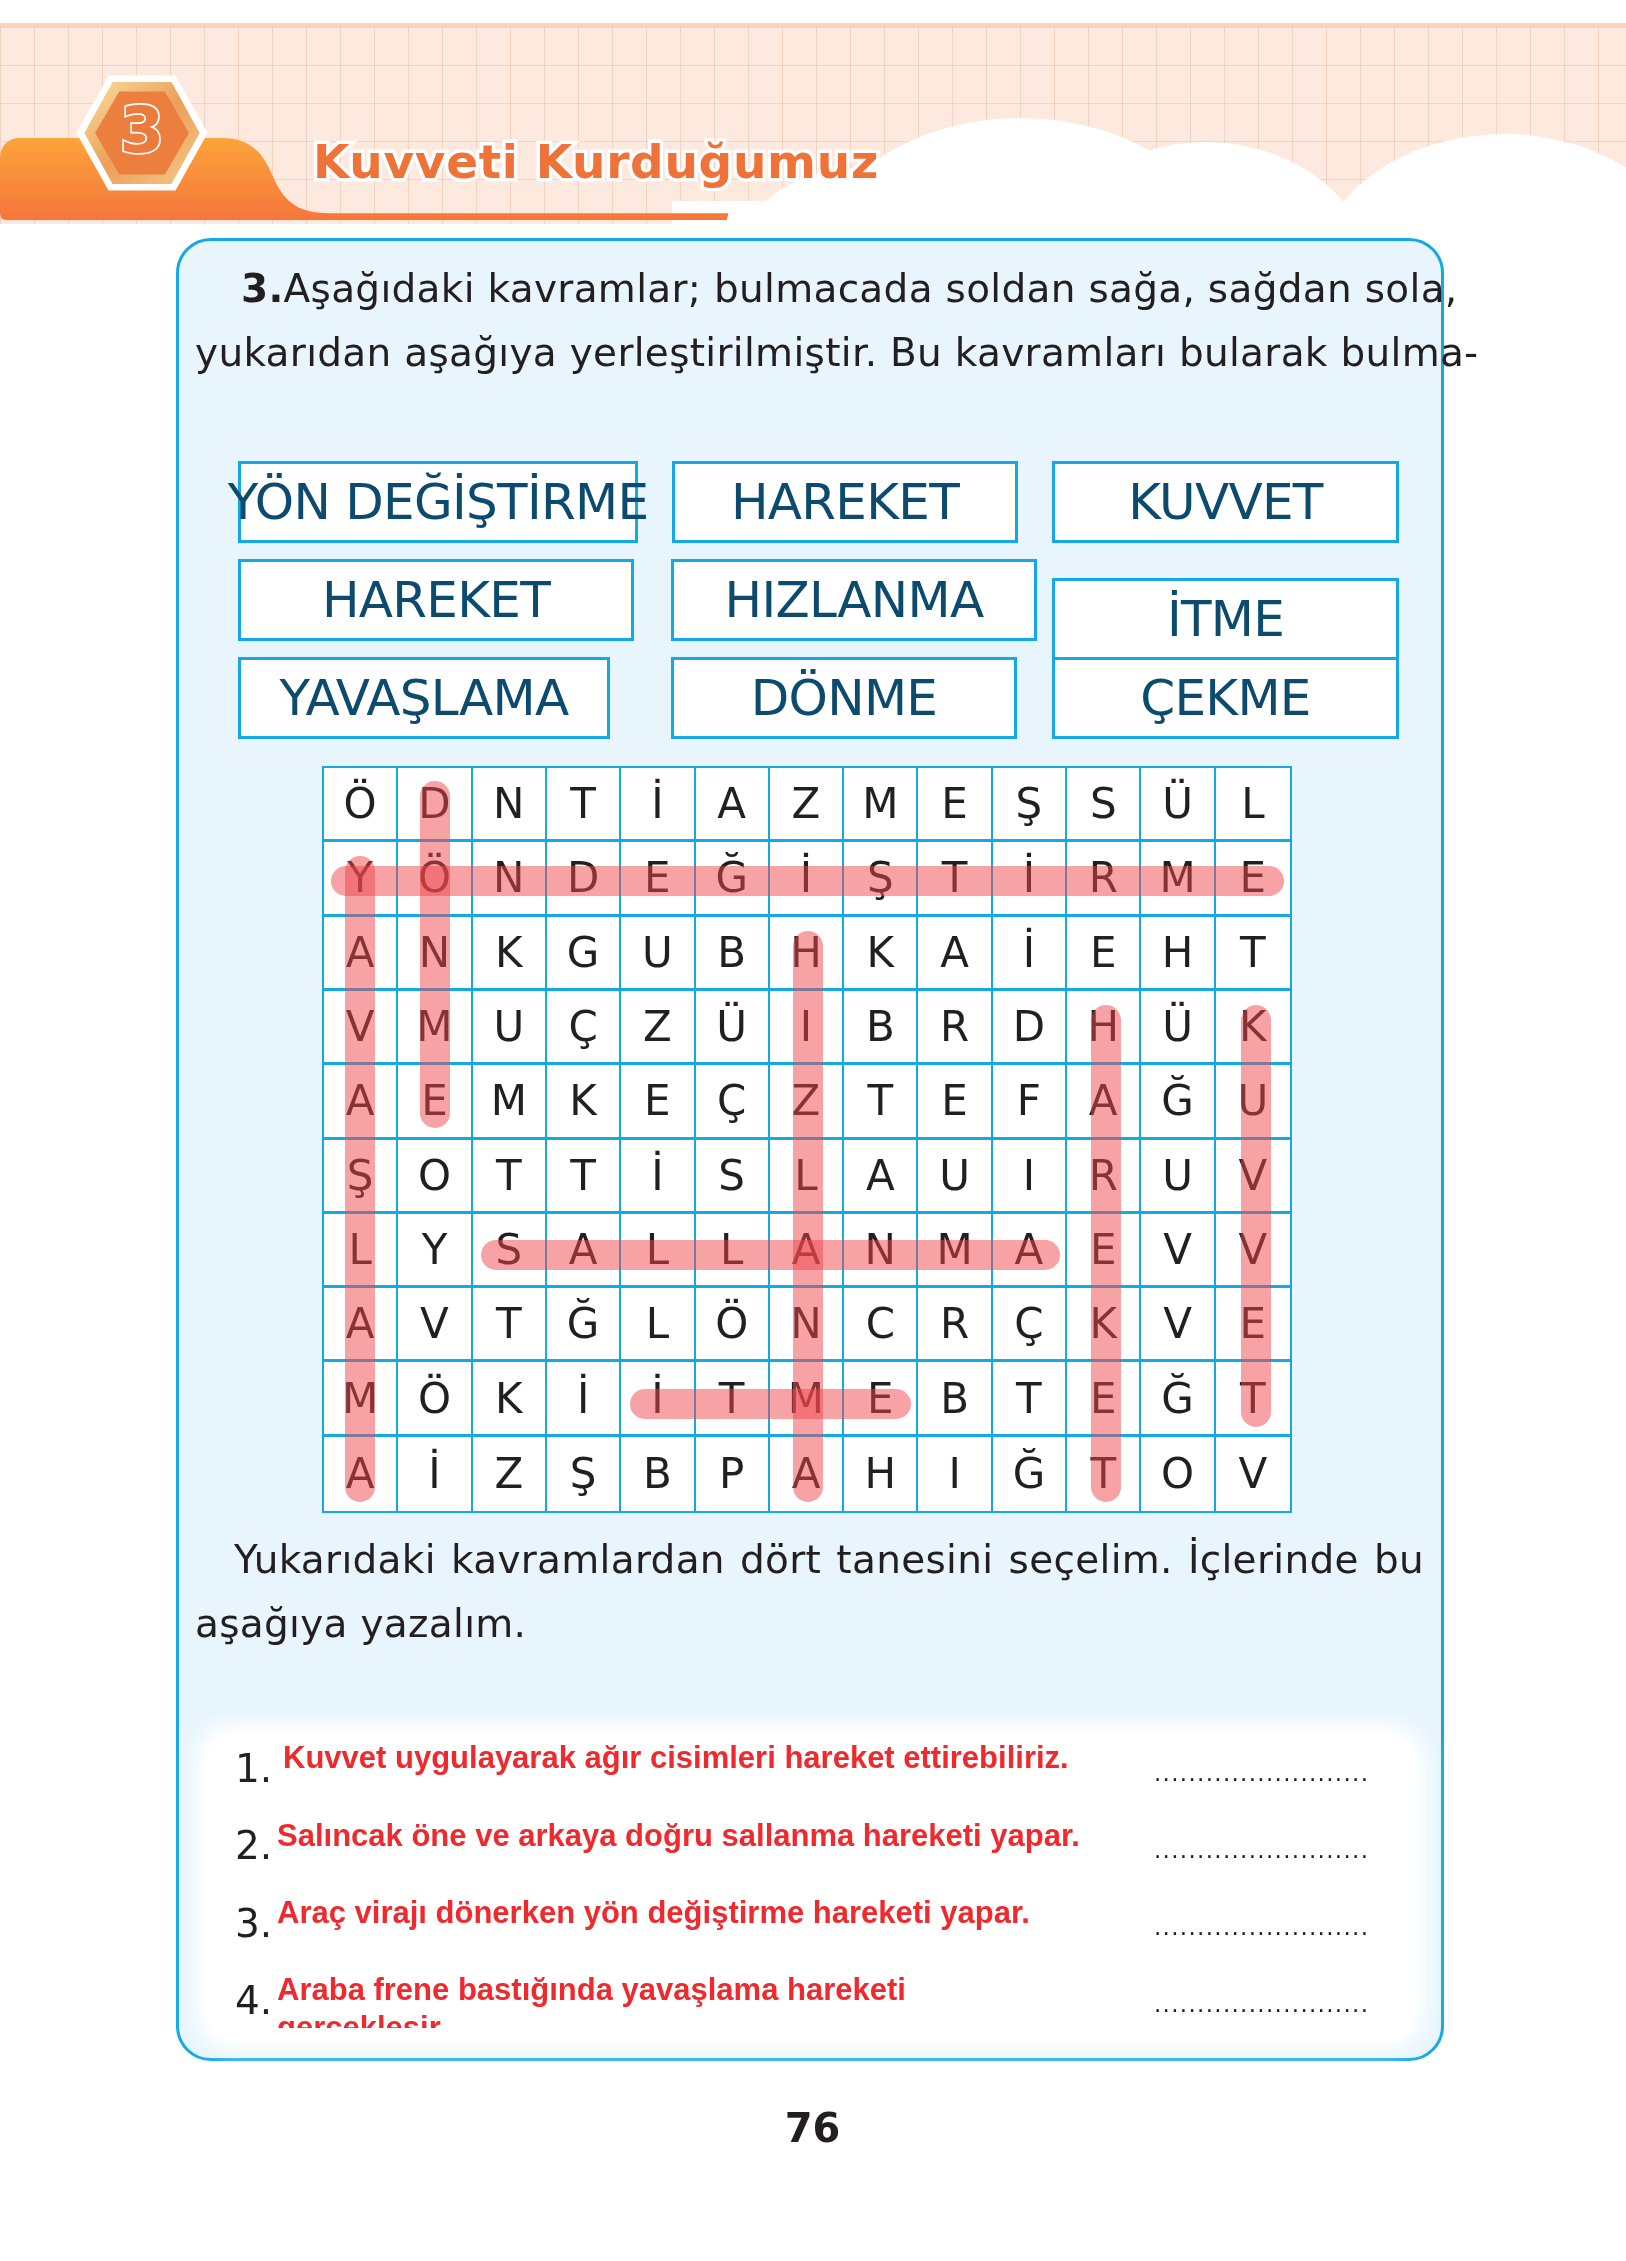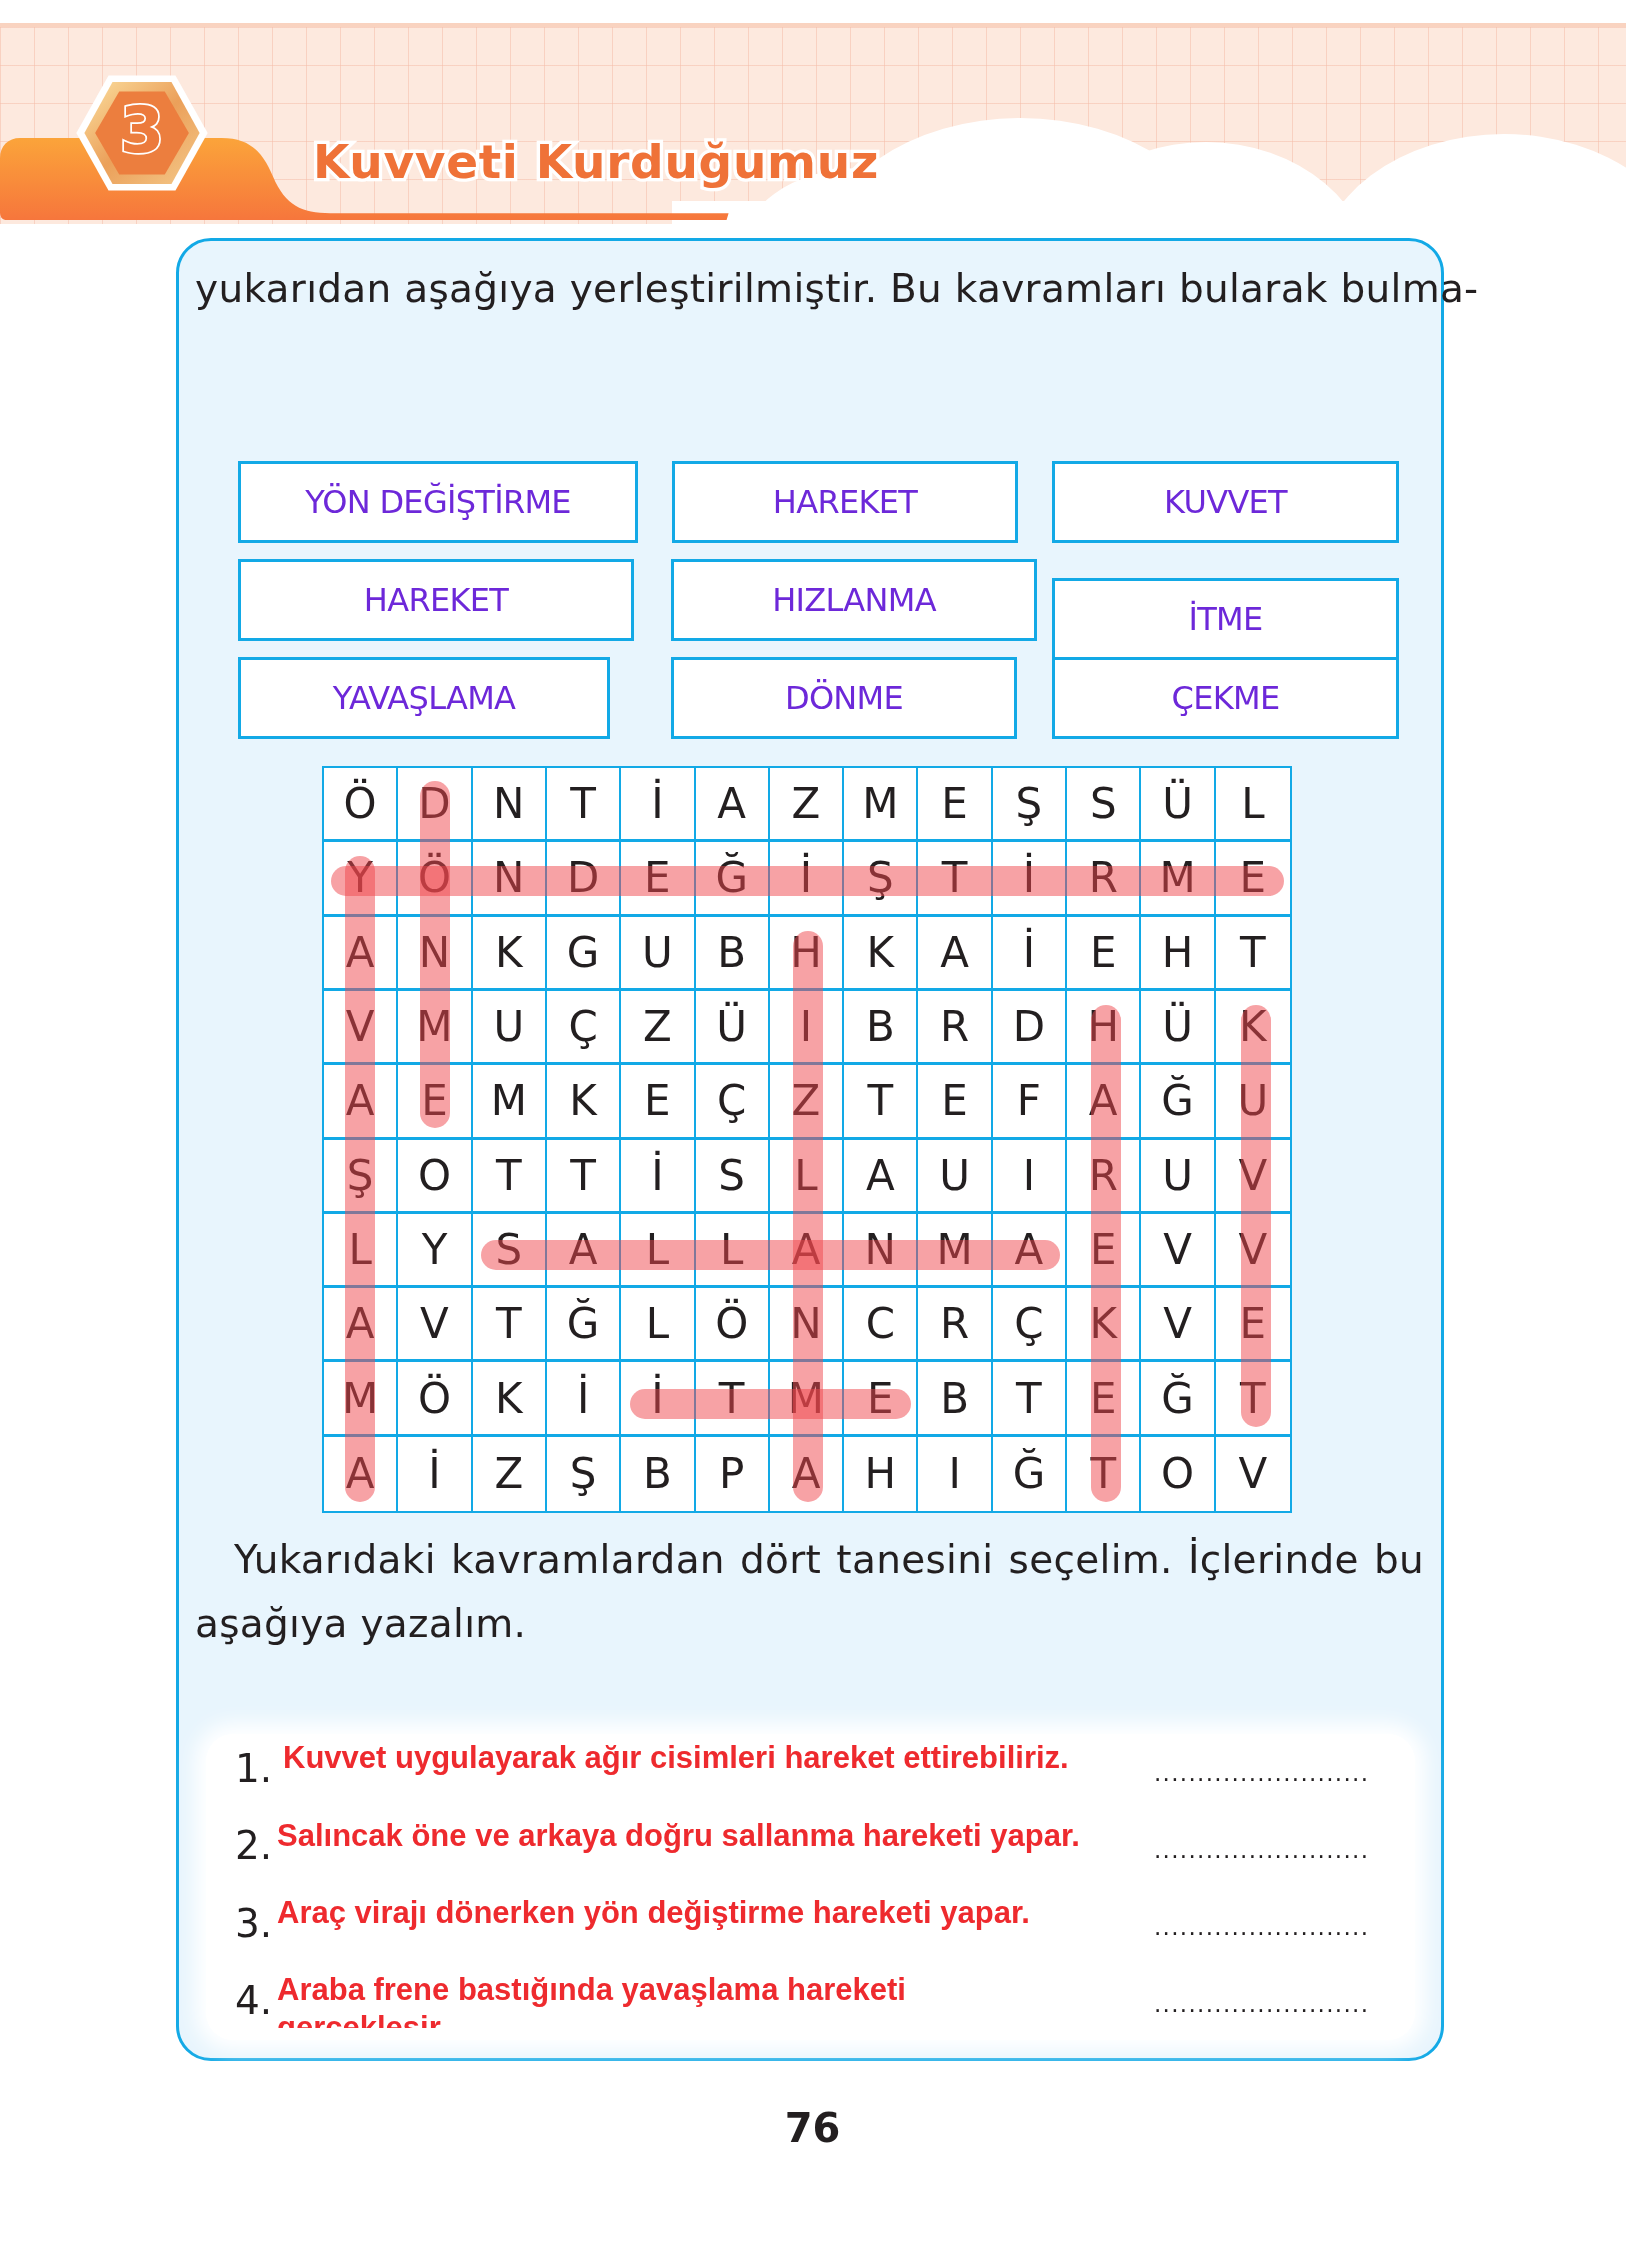--- a/index.html
+++ b/index.html
@@ -51,21 +51,21 @@
     color: #231f20; text-align: justify; letter-spacing: 0.3px;
   }
   .question .q-num { font-weight: bold; }
   .question .q-line { display: block; white-space: nowrap; }
   .question .q-line.j { text-align-last: justify; }
 
   .wordbox {
     position: absolute; height: 82px; background: #ffffff;
     border: 3.4px solid #12a9e6;
     display: flex; align-items: center; justify-content: center;
-    font-family: "DejaVu Sans", sans-serif; font-size: 32px; color: #6d28d9;
+    font-family: "DejaVu Sans", sans-serif; font-size: 50px; color: #0c4a6e;
     letter-spacing: -0.7px; white-space: nowrap;
   }
 
   
   .grid {
     position: absolute; left: 322px; top: 766px; width: 970px; height: 747px;
     display: grid; grid-template-columns: repeat(13, 1fr); grid-template-rows: repeat(10, 1fr);
     background: #ffffff; border: 2.7px solid #12a9e6;
   }
   .cell {
@@ -144,20 +144,21 @@
   <polygon points="50,2 150,2 198,88 150,174 50,174 2,88" fill="#ffffff"></polygon>
   <polygon points="56,12 144,12 186,88 144,164 56,164 14,88" fill="url(#hg)"></polygon>
   <polygon points="66,26 134,26 170,88 134,150 66,150 30,88" fill="#ec7e3e"></polygon>
 </svg>
 <div class="hex-number" style="left:75px; top:71px;">3</div>
 <div class="chapter-title">Kuvveti Kurduğumuz</div>
 
 <div class="panel"></div>
 
 <div class="question">
+  <span class="q-line j" style="padding-left:46px;"><span class="q-num">3.</span><span>Aşağıdaki kavramlar; bulmacada soldan sağa, sağdan sola,</span></span>
   <span class="q-line j">yukarıdan aşağıya yerleştirilmiştir. Bu kavramları bularak bulma-</span>
 </div>
 
 <div class="wordbox" style="left:238px; top:461px; width:400px;">YÖN DEĞİŞTİRME</div>
 <div class="wordbox" style="left:672px; top:461px; width:346px;">HAREKET</div>
 <div class="wordbox" style="left:1052px; top:461px; width:347px;">KUVVET</div>
 <div class="wordbox" style="left:238px; top:559px; width:396px;">HAREKET</div>
 <div class="wordbox" style="left:671px; top:559px; width:366px;">HIZLANMA</div>
 <div class="wordbox" style="left:1052px; top:578px; width:347px;">İTME</div>
 <div class="wordbox" style="left:238px; top:657px; width:372px;">YAVAŞLAMA</div>

